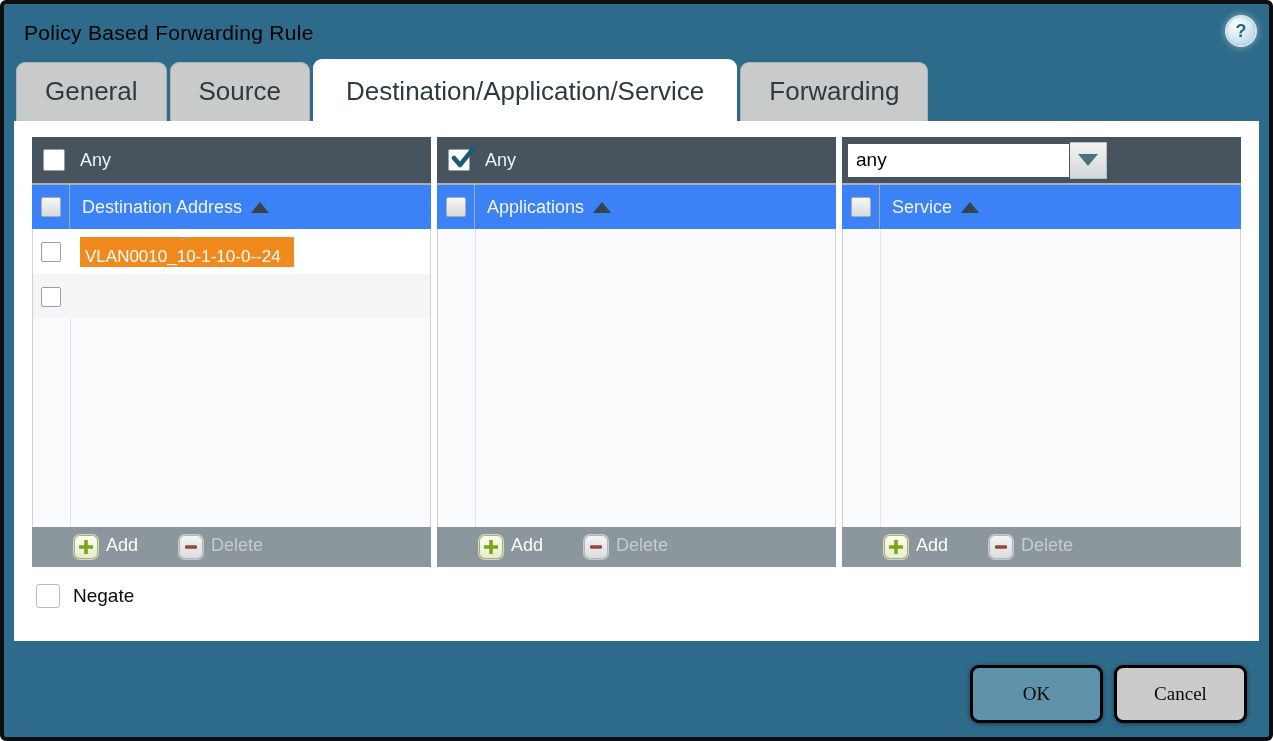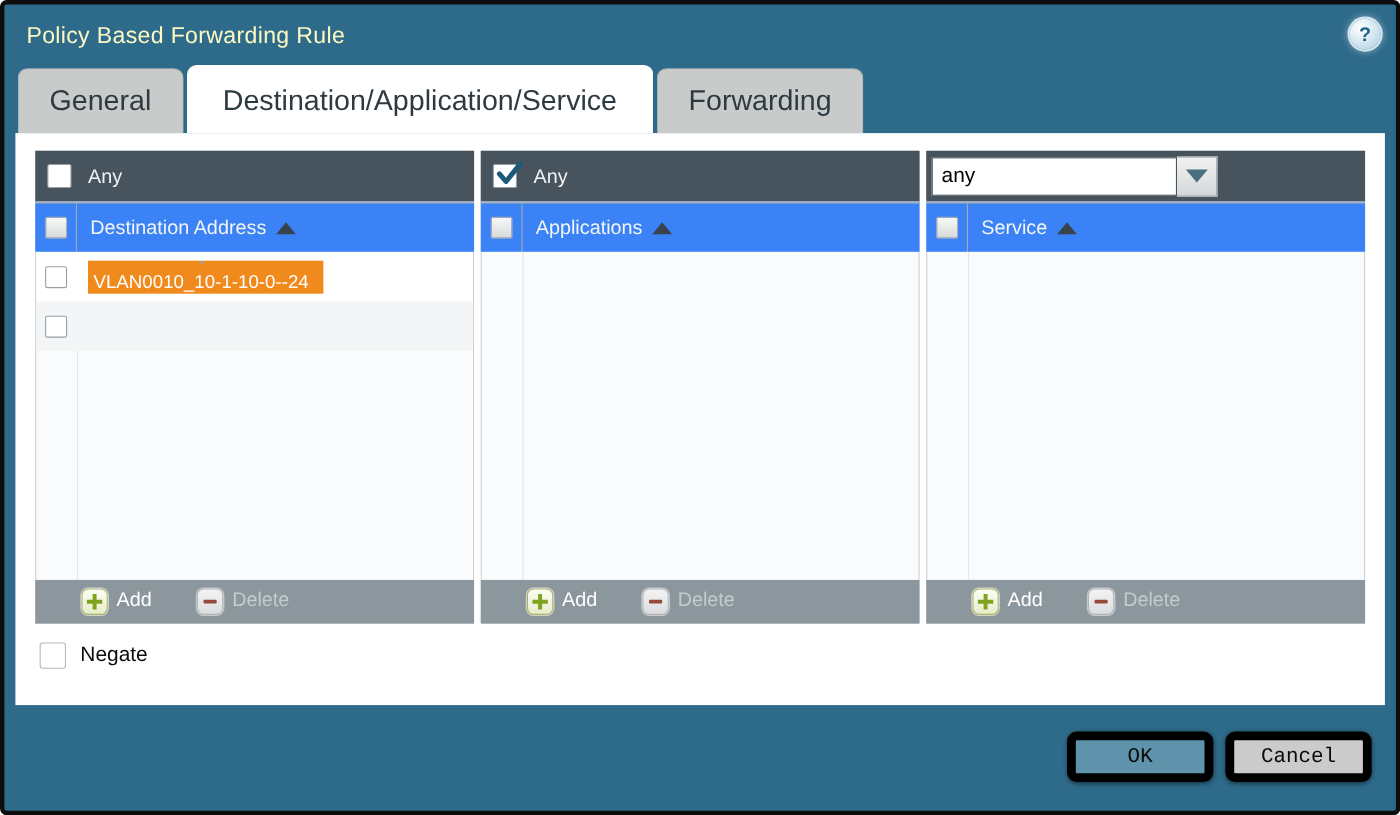--- a/index.html
+++ b/index.html
@@ -14,21 +14,21 @@
   }
 
   
   .titlebar {
     height: 58px;
     display: flex; align-items: center;
     padding: 0 20px;
     position: relative;
   }
   .title {
-    color: #fef9c3;
+    color: #000000;
     font-size: 21px;
     font-weight: 400;
     letter-spacing: 0.3px;
   }
   .help-icon {
     position: absolute; right: 14px; top: 13px;
     width: 28px; height: 28px;
     border-radius: 50%;
     background: radial-gradient(circle at 35% 30%, #ffffff 0%, #d9eaf4 45%, #a9cde0 100%);
     box-shadow: 0 0 0 2px rgba(235,245,250,0.85), 0 0 7px 2px rgba(255,255,255,0.45);
@@ -209,45 +209,46 @@
 
   
   .bottombar {
     position: absolute; left: 0; right: 0; bottom: 0;
     height: 96px;
     display: flex; justify-content: flex-end; align-items: flex-start;
     padding: 24px 22px 0 0;
     gap: 11px;
   }
   .btn {
-    width: 133px; height: 46px;
+    width: 133px; height: 58px;
     border-radius: 9px;
-    border: 8px solid #000000;
+    border: 3px solid #000000;
     font-size: 19px;
     color: #0a0a0a;
     display: flex; align-items: center; justify-content: center;
     cursor: pointer;
     box-shadow: 0 1px 4px rgba(0,0,0,0.45);
-    font-family: Liberation Mono, monospace;
+    font-family: Liberation Serif, serif;
   }
   .btn-ok { background: #5f93ab; }
   .btn-cancel { background: #cbcbcb; }
 </style>
 </head>
 <body>
 
 <div class="dialog">
 
   <div class="titlebar">
     <span class="title">Policy Based Forwarding Rule</span>
     <div class="help-icon">?</div>
   </div>
 
   <div class="tabs">
     <div class="tab">General</div>
+    <div class="tab">Source</div>
     <div class="tab active">Destination/Application/Service</div>
     <div class="tab">Forwarding</div>
   </div>
 
   <div class="content">
     <div class="panels">
 
       <div class="panel">
         <div class="panel-top">
           <div class="cb"></div>

